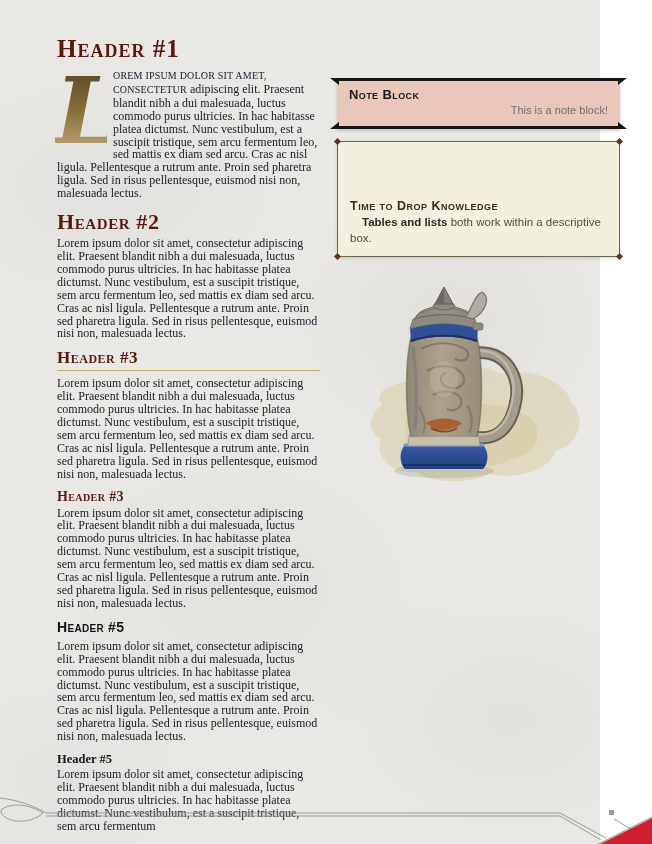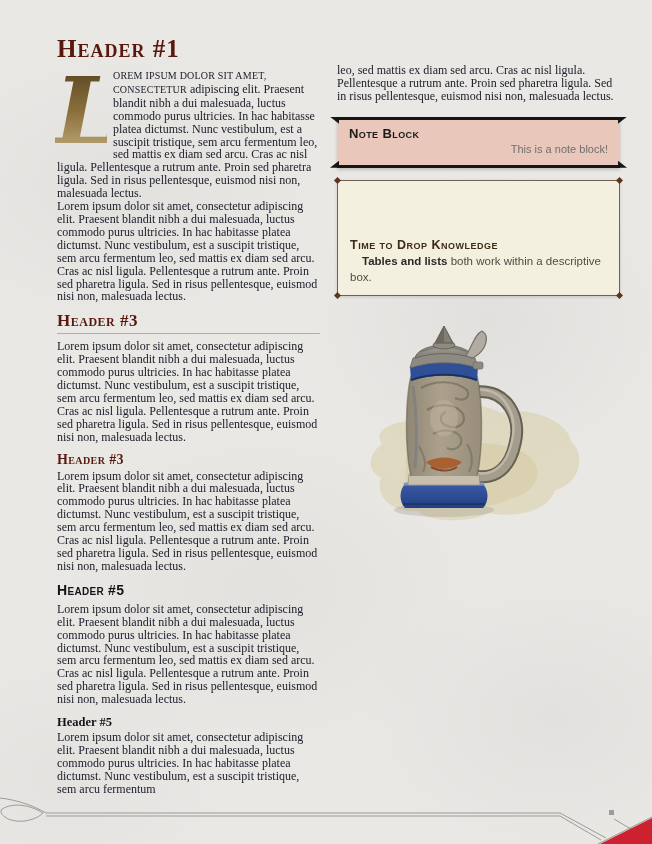--- a/index.html
+++ b/index.html
@@ -1,19 +1,19 @@
 <!DOCTYPE html>
 <html><head>
 <meta charset="utf-8">
 <style>
   * { margin:0; padding:0; box-sizing:border-box; }
   html,body { width:652px; height:844px; }
   body { overflow:hidden; }
   .page {
-    position:relative; width:652px; height:844px;
+    position:relative; width:600px; height:844px;
     background-color:#e9e8e5;
     background-image:
       radial-gradient(ellipse 300px 200px at 18% 22%, rgba(90,90,95,0.05), transparent 70%),
       radial-gradient(ellipse 260px 220px at 75% 38%, rgba(90,90,95,0.06), transparent 70%),
       radial-gradient(ellipse 320px 240px at 40% 70%, rgba(110,100,90,0.05), transparent 70%),
       radial-gradient(ellipse 280px 200px at 85% 85%, rgba(90,90,95,0.05), transparent 70%),
       radial-gradient(ellipse 240px 180px at 10% 92%, rgba(90,90,95,0.04), transparent 70%);
     font-family:"Liberation Serif", serif;
     color:#20202c;
   }
@@ -90,20 +90,21 @@
   <div class="columns">
 
     <div class="col-left">
       <h1 class="h1">Header #1</h1>
 
       <p class="body-text">
         <span class="dropcap">L</span><span class="lead-caps">orem ipsum dolor sit amet, consectetur</span><span> adipiscing elit. Praesent blandit nibh a dui malesuada, luctus commodo purus ultricies. In hac habitasse platea dictumst. Nunc vestibulum, est a suscipit tristique, sem arcu fermentum leo, sed mattis ex diam sed arcu. Cras ac nisl ligula. Pellentesque a rutrum ante. Proin sed pharetra ligula. Sed in risus pellentesque, euismod nisi non, malesuada lectus.</span>
       </p>
 
       <section>
+        <h2 class="h2">Header #2</h2>
         <p class="body-text">Lorem ipsum dolor sit amet, consectetur adipiscing elit. Praesent blandit nibh a dui malesuada, luctus commodo purus ultricies. In hac habitasse platea dictumst. Nunc vestibulum, est a suscipit tristique, sem arcu fermentum leo, sed mattis ex diam sed arcu. Cras ac nisl ligula. Pellentesque a rutrum ante. Proin sed pharetra ligula. Sed in risus pellentesque, euismod nisi non, malesuada lectus.</p>
       </section>
 
       <section>
         <h3 class="h3">Header #3</h3>
         <p class="body-text">Lorem ipsum dolor sit amet, consectetur adipiscing elit. Praesent blandit nibh a dui malesuada, luctus commodo purus ultricies. In hac habitasse platea dictumst. Nunc vestibulum, est a suscipit tristique, sem arcu fermentum leo, sed mattis ex diam sed arcu. Cras ac nisl ligula. Pellentesque a rutrum ante. Proin sed pharetra ligula. Sed in risus pellentesque, euismod nisi non, malesuada lectus.</p>
       </section>
 
       <section>
         <h4 class="h4">Header #3</h4>
@@ -115,21 +116,20 @@
         <p class="body-text">Lorem ipsum dolor sit amet, consectetur adipiscing elit. Praesent blandit nibh a dui malesuada, luctus commodo purus ultricies. In hac habitasse platea dictumst. Nunc vestibulum, est a suscipit tristique, sem arcu fermentum leo, sed mattis ex diam sed arcu. Cras ac nisl ligula. Pellentesque a rutrum ante. Proin sed pharetra ligula. Sed in risus pellentesque, euismod nisi non, malesuada lectus.</p>
       </section>
 
       <section>
         <h6 class="h6">Header #5</h6>
         <p class="body-text">Lorem ipsum dolor sit amet, consectetur adipiscing elit. Praesent blandit nibh a dui malesuada, luctus commodo purus ultricies. In hac habitasse platea dictumst. Nunc vestibulum, est a suscipit tristique, sem arcu fermentum</p>
       </section>
     </div>
 
     <div class="col-right">
-      <p class="body-text">leo, sed mattis ex diam sed arcu. Cras ac nisl ligula. Pellentesque a rutrum ante. Proin sed pharetra ligula. Sed in risus pellentesque, euismod nisi non, malesuada lectus.</p>
 
       <div class="note">
         <span class="tip tip-tl"></span>
         <span class="tip tip-tr"></span>
         <span class="tip tip-bl"></span>
         <span class="tip tip-br"></span>
         <div class="note-title">Note Block</div>
         <div class="note-body">This is a note block!</div>
       </div>
 

